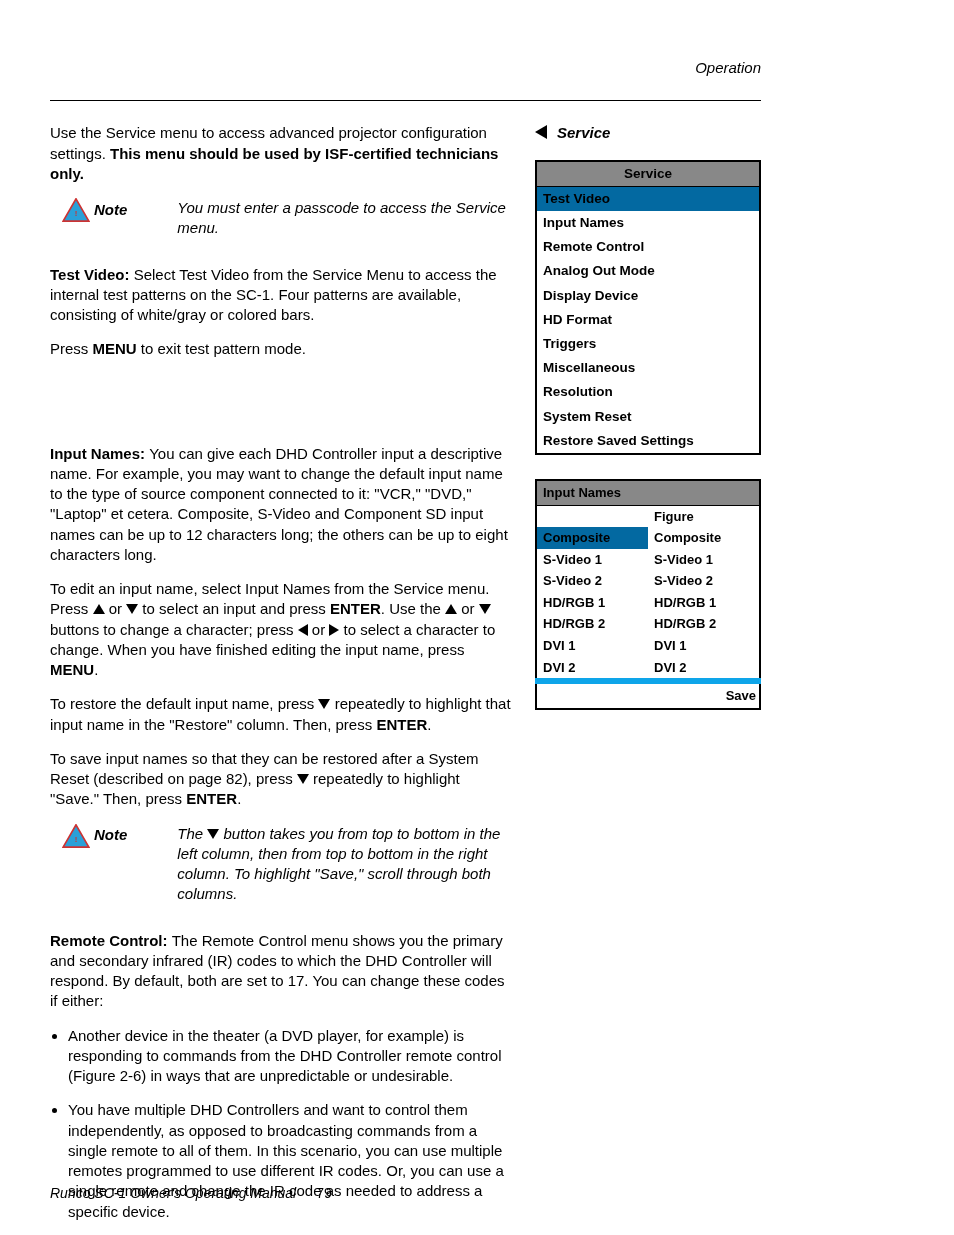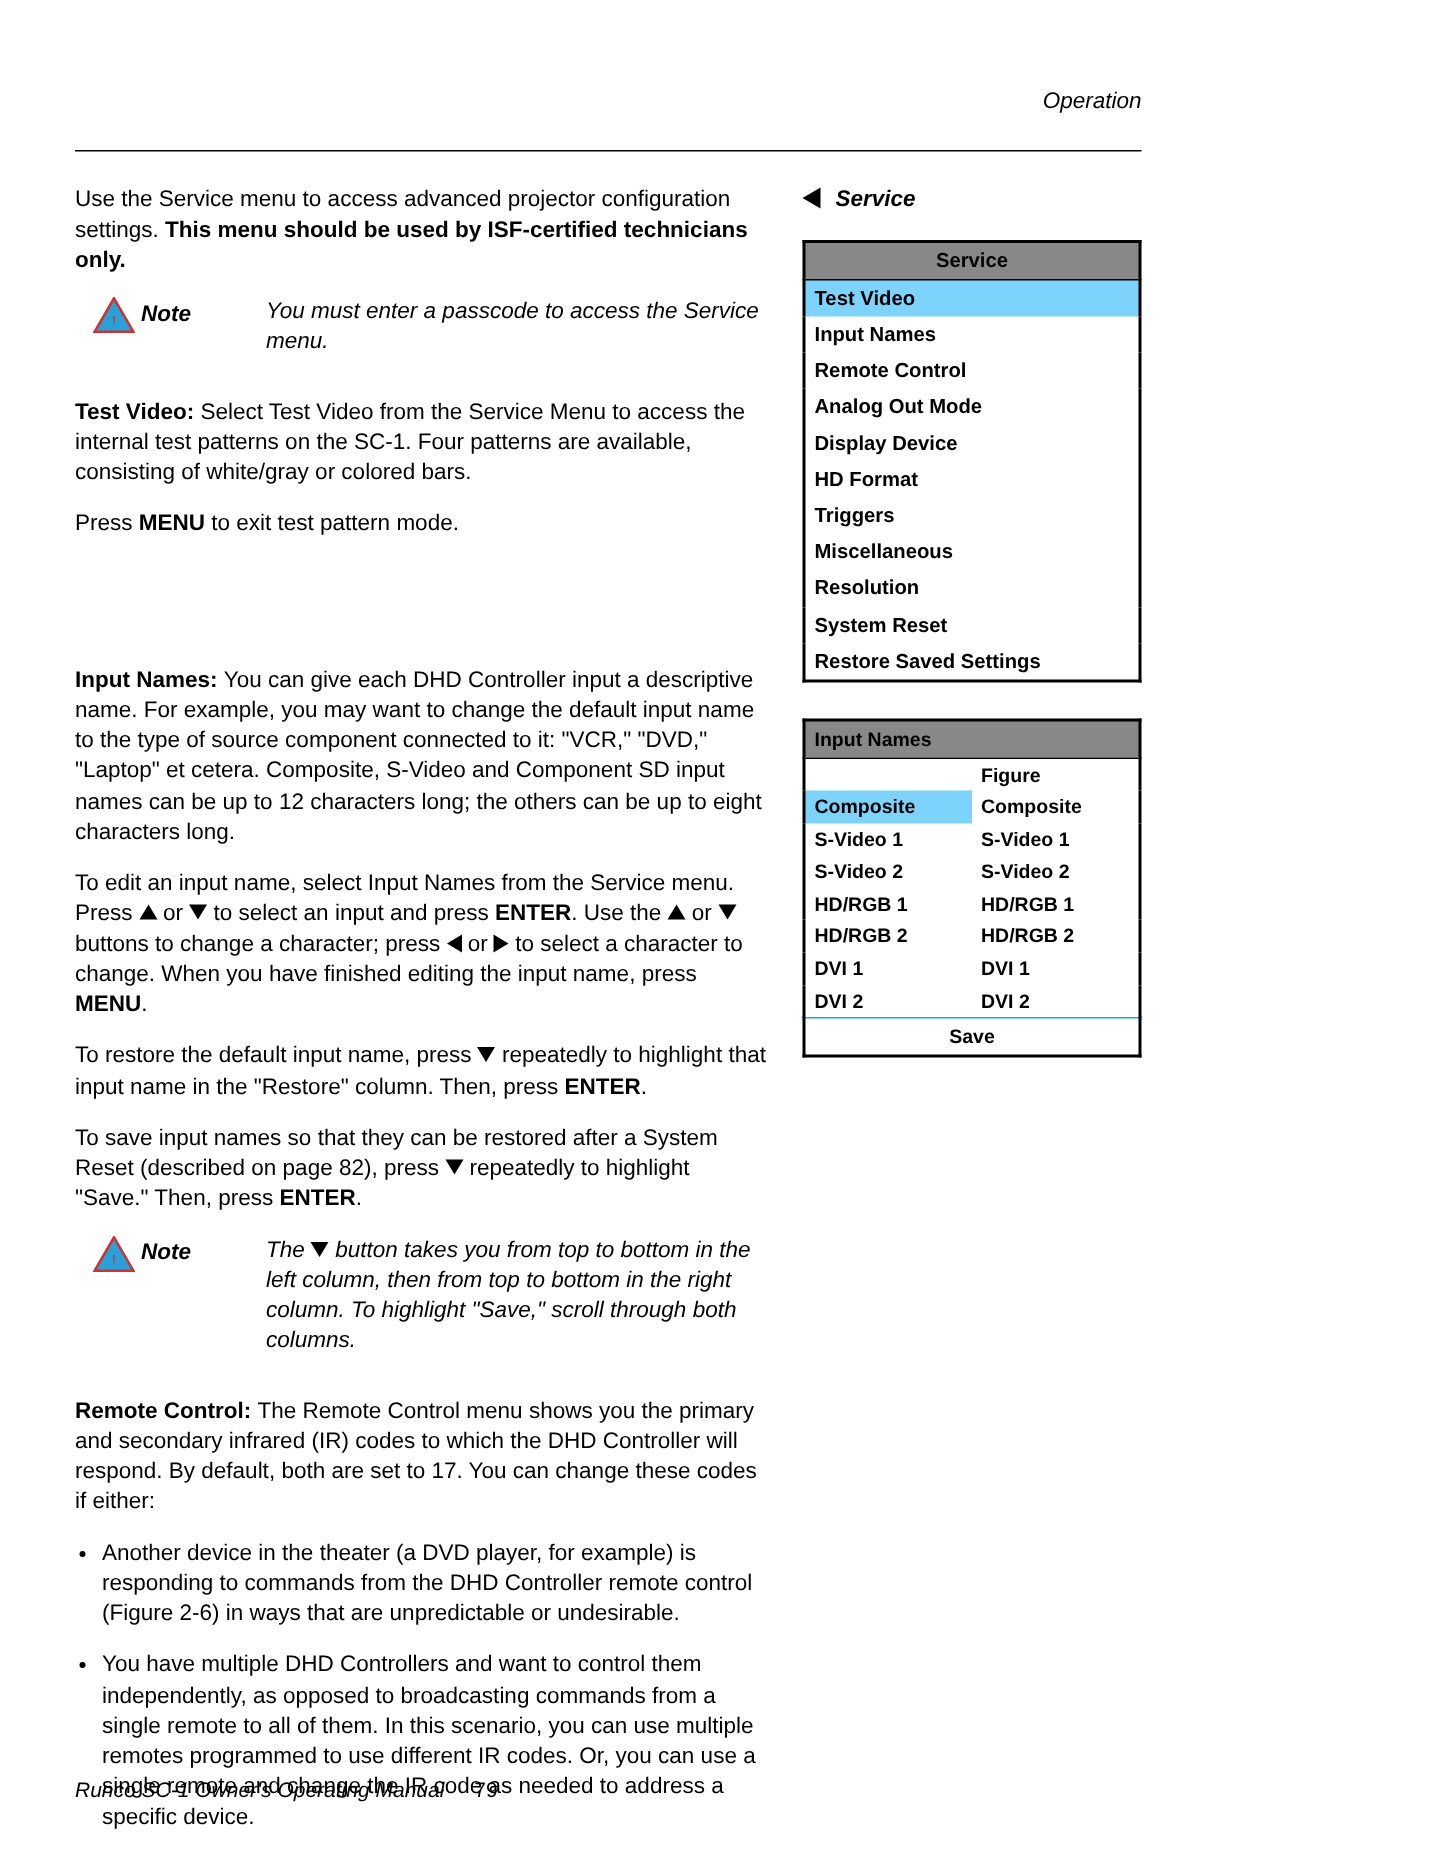--- a/index.html
+++ b/index.html
@@ -62,25 +62,25 @@
     display:flex; align-items:center; gap:10px; font-weight:bold; font-style:italic; margin-bottom:16px;
   }
   table.menu {
     width:100%; border-collapse:collapse; border:2px solid #000; margin-bottom:24px;
     font-size:13.5px;
   }
   table.menu th {
     background:#888; color:#000; text-align:center; font-weight:bold; padding:3px 4px; border-bottom:1px solid #000;
   }
   table.menu td { padding:3px 6px; font-weight:bold; }
-  .hl { background:#7dd3fc; }
+  .hl { background:#0369a1; }
   table.input-names { width:100%; border-collapse:collapse; border:2px solid #000; font-size:13px;}
   table.input-names th { background:#888; text-align:left; font-weight:bold; padding:3px 6px; border-bottom:1px solid #000;}
   table.input-names td { padding:2px 6px; font-weight:bold; white-space:nowrap;}
-  table.input-names .save-row td { text-align:center; border-top:1px solid #0ea5e9; padding:3px;}
+  table.input-names .save-row td { text-align:right; border-top:6px solid #0ea5e9; padding:3px;}
   ul { margin:6px 0 0 0; padding-left:18px;}
   li { margin-bottom:14px;}
   .footer {
     position:absolute; bottom:32px; left:50px; right:50px;
     display:flex; justify-content:flex-start; font-style:italic; font-size:14px;
   }
   .footer .pnum { font-style:normal;margin-left:20px;}
   .warn-tri { width:28px; height:24px; }
 </style>
 </head>

